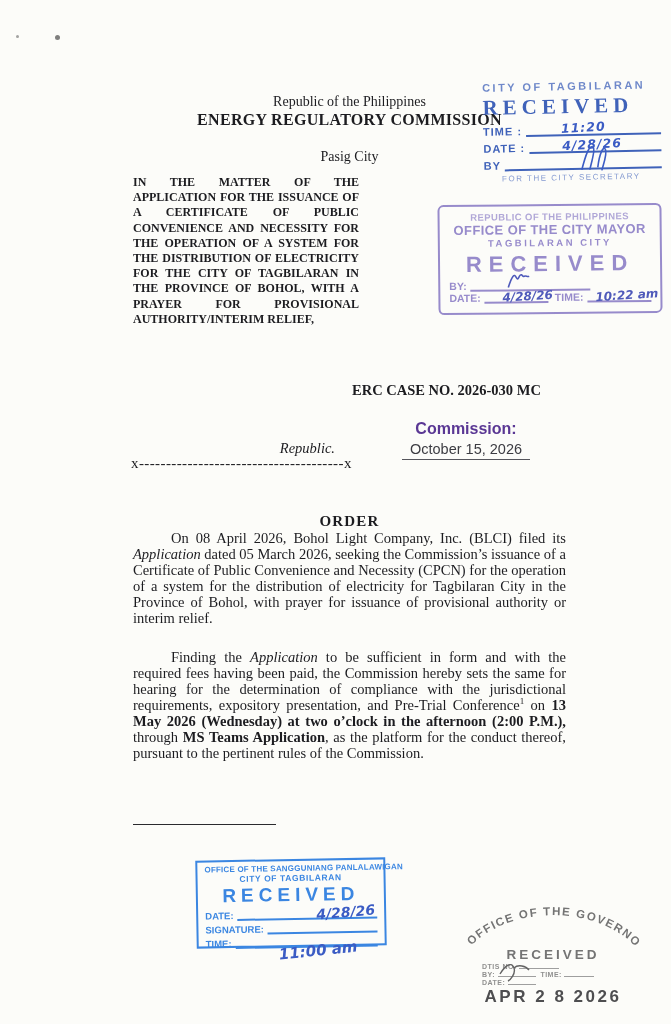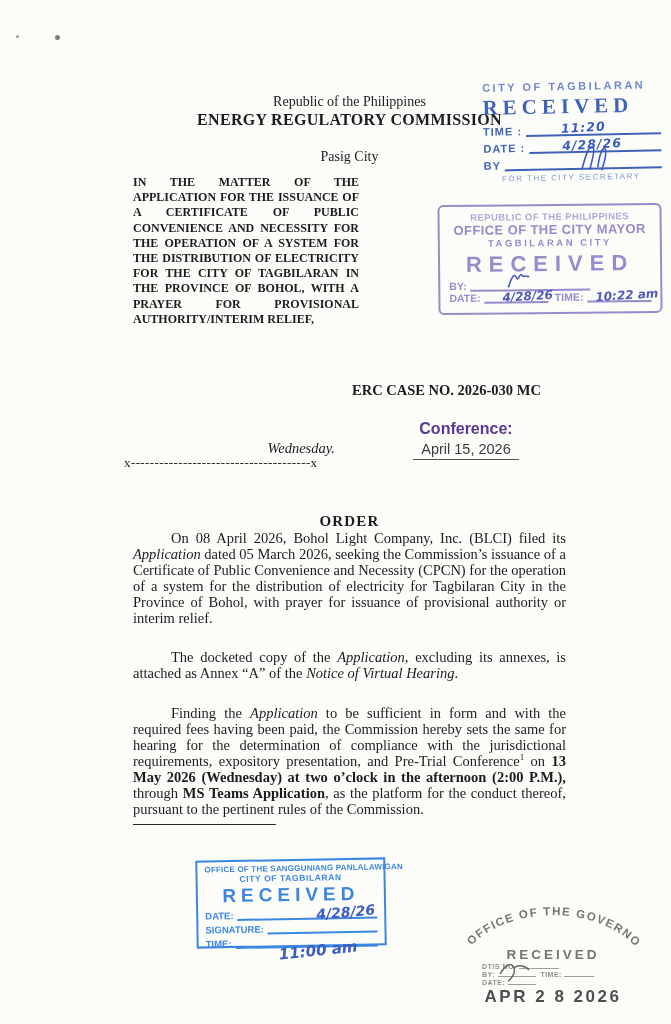--- a/index.html
+++ b/index.html
@@ -15,21 +15,21 @@
   .header .h1 { font-size:14px; }
   .header .h2 { font-size:16px; font-weight:bold; letter-spacing:.3px; }
   .header .h3 { font-size:14px;margin-top:20px; }
   .caption {
     left:133px; top:175px; width:226px; font-weight:bold;
     font-size:12px; line-height:15.2px; text-align:justify;
   }
   .case-no { left:352px; top:382px; width:214px; font-weight:bold; font-size:14.5px; }
   .party-name { left:133px; top:407px; width:202px; font-weight:bold; font-size:14px; line-height:16.5px; text-align:justify; }
   .party-role { left:133px; top:440px; width:202px; text-align:right; font-style:italic; font-size:14.5px; }
-  .party-divider { left:124px; top:455px; width:210px; font-size:13px; letter-spacing:.4px; white-space:nowrap; }
+  .party-divider { left:131px; top:455px; width:210px; font-size:15px; letter-spacing:.4px; white-space:nowrap; }
   .promulgated { left:396px; top:420px; width:140px; text-align:center; font-family:"Liberation Sans",sans-serif; }
   .promulgated .pl { color:var(--promulgated-ink); font-weight:bold; font-size:16px; }
   .promulgated .pd { display:inline-block; margin-top:3px; font-size:14.5px; color:#3c3c42; border-bottom:1.5px solid #55555c; padding:0 8px 2px 8px; }
   .order-title { left:133px; top:497px; width:433px; text-align:center; font-weight:bold; font-size:15px; letter-spacing:1.2px;margin-top:16px; }
   .body-text { left:133px; top:531px; width:433px; font-size:14.5px; line-height:15.9px; text-align:justify; }
   .body-text p { text-indent:38px; }
   .body-text p + p { margin-top:18px; }
   .body-text p.gap2 { margin-top:24px; }
   .it { font-style:italic; }
   .bd { font-weight:bold; }
@@ -91,33 +91,32 @@
   <div class="abs header">
     <div class="h1">Republic of the Philippines</div>
     <div class="h2">ENERGY REGULATORY COMMISSION</div>
     <div class="h3">Pasig City</div>
   </div>
 
   <div class="abs caption">IN THE MATTER OF THE APPLICATION FOR THE ISSUANCE OF A CERTIFICATE OF PUBLIC CONVENIENCE AND NECESSITY FOR THE OPERATION OF A SYSTEM FOR THE DISTRIBUTION OF ELECTRICITY FOR THE CITY OF TAGBILARAN IN THE PROVINCE OF BOHOL, WITH A PRAYER FOR PROVISIONAL AUTHORITY/INTERIM RELIEF,</div>
 
   <div class="abs case-no">ERC CASE NO. 2026-030 MC</div>
 
-  <div class="abs party-role">Wednesday.</div>
+  <div class="abs party-role">Republic.</div>
   <div class="abs party-divider">x--------------------------------------x</div>
 
   <div class="abs promulgated">
-    <div class="pl">Conference:</div>
-    <div class="pd">April 15, 2026</div>
+    <div class="pl">Commission:</div>
+    <div class="pd">October 15, 2026</div>
   </div>
 
   <div class="abs order-title">ORDER</div>
 
   <div class="abs body-text">
     <p><span>On 08 April 2026, Bohol Light Company, Inc. (BLCI) filed its </span><span class="it">Application</span><span> dated 05 March 2026, seeking the Commission’s issuance of a Certificate of Public Convenience and Necessity (CPCN) for the operation of a system for the distribution of electricity for Tagbilaran City in the Province of Bohol, with prayer for issuance of provisional authority or interim relief.</span></p>
-    <p class="gap2"><span>The docketed copy of the </span><span class="it">Application</span><span>, excluding its annexes, is attached as Annex “A” of the </span><span class="it">Notice of Virtual Hearing</span><span>.</span></p>
     <p class="gap2"><span>Finding the </span><span class="it">Application</span><span> to be sufficient in form and with the required fees having been paid, the Commission hereby sets the same for hearing for the determination of compliance with the jurisdictional requirements, expository presentation, and Pre-Trial Conference</span><sup>1</sup><span> on </span><span class="bd">13 May 2026 (Wednesday) at two o’clock in the afternoon (2:00 P.M.),</span><span> through </span><span class="bd">MS Teams Application</span><span>, as the platform for the conduct thereof, pursuant to the pertinent rules of the Commission.</span></p>
   </div>
 
   <div class="abs footnote-rule"></div>
 
   <div class="stamp stamp-city">
     <div class="t1">CITY OF TAGBILARAN</div>
     <div class="rcv">RECEIVED</div>
     <div class="row">
       <span class="lbl">TIME :</span>

